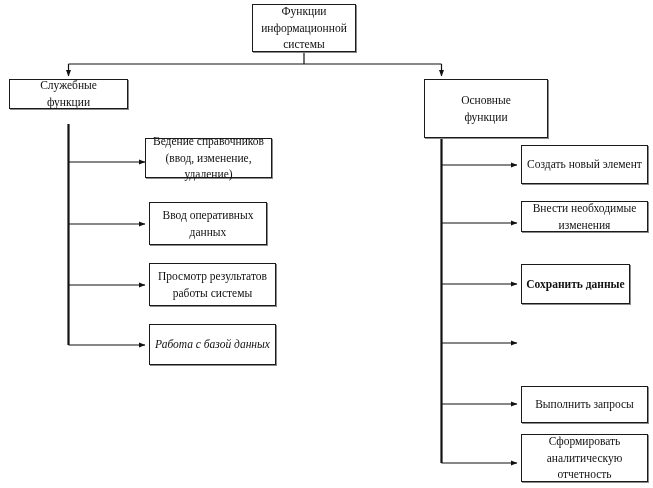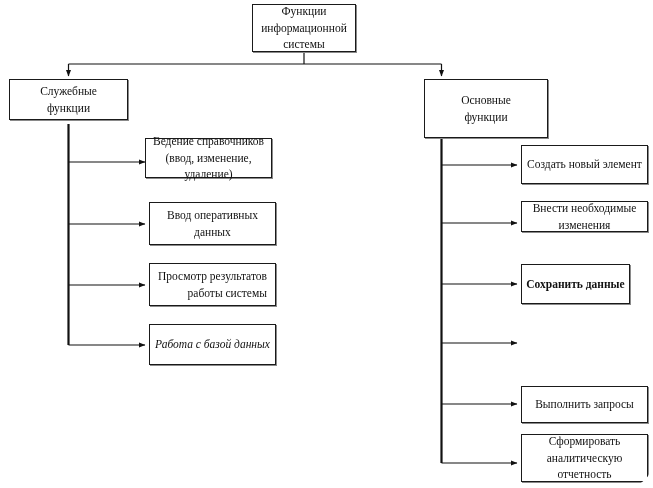--- a/index.html
+++ b/index.html
@@ -7,21 +7,20 @@
     padding: 0;
     background: #ffffff;
   }
   #diagram-canvas {
     position: relative;
     width: 653px;
     height: 488px;
     background: #ffffff;
     font-family: "Liberation Serif", "DejaVu Serif", serif;
     overflow: hidden;
-    border-radius: 28px;
   }
   .node {
     position: absolute;
     box-sizing: border-box;
     background: #ffffff;
     border: 1px solid #1a1a1a;
     box-shadow: 1px 1px 0 0 #8a8a8a;
     display: flex;
     align-items: center;
     justify-content: center;
@@ -84,39 +83,39 @@
     <path class="conn-line conn-thin" d="M441.5,404 L517,404" marker-end="url(#arrowhead)" stroke="#111111"></path>
     <path class="conn-line conn-thin" d="M441.5,463 L517,463" marker-end="url(#arrowhead)" stroke="#111111"></path>
   </svg>
 
   <div class="node" style="left: 252px; top: 4px; width: 104px; height: 48px; border-color: rgb(26, 26, 26); color: rgb(17, 17, 17); box-shadow: rgb(138, 138, 138) 1px 1px 0px 0px;">
     <span class="node-text">Функции
 информационной
 системы</span>
   </div>
 
-  <div class="node" style="left: 9px; top: 79px; width: 119px; height: 41px; border-color: rgb(26, 26, 26); color: rgb(17, 17, 17); box-shadow: rgb(138, 138, 138) 1px 1px 0px 0px;">
+  <div class="node" style="left: 9px; top: 79px; width: 119px; height: 30px; border-color: rgb(26, 26, 26); color: rgb(17, 17, 17); box-shadow: rgb(138, 138, 138) 1px 1px 0px 0px;">
     <span class="node-text">Служебные
 функции</span>
   </div>
   <div class="node" style="left: 379px; top: 79px; width: 124px; height: 59px; border-color: rgb(26, 26, 26); color: rgb(17, 17, 17); box-shadow: rgb(138, 138, 138) 1px 1px 0px 0px; margin-left: 45px;">
     <span class="node-text">Основные
 функции</span>
   </div>
 
   <div class="node" style="left: 145px; top: 138px; width: 127px; height: 40px; border-color: rgb(26, 26, 26); color: rgb(17, 17, 17); box-shadow: rgb(138, 138, 138) 1px 1px 0px 0px;">
     <span class="node-text">Ведение справочников
 (ввод, изменение,
 удаление)</span>
   </div>
-  <div class="node" style="left: 149px; top: 202px; width: 127px; height: 43px; border-color: rgb(26, 26, 26); color: rgb(17, 17, 17); box-shadow: rgb(138, 138, 138) 1px 1px 0px 0px;">
+  <div class="node" style="left: 149px; top: 202px; width: 118px; height: 43px; border-color: rgb(26, 26, 26); color: rgb(17, 17, 17); box-shadow: rgb(138, 138, 138) 1px 1px 0px 0px;">
     <span class="node-text">Ввод оперативных
 данных</span>
   </div>
-  <div class="node" style="left: 149px; top: 263px; width: 127px; height: 43px; border-color: rgb(26, 26, 26); color: rgb(17, 17, 17); box-shadow: rgb(138, 138, 138) 1px 1px 0px 0px; text-align: right;">
+  <div class="node" style="left: 149px; top: 263px; width: 127px; height: 43px; border-color: rgb(26, 26, 26); color: rgb(17, 17, 17); box-shadow: rgb(138, 138, 138) 1px 1px 0px 0px;">
     <span class="node-text">Просмотр результатов
 работы системы</span>
   </div>
   <div class="node" style="left: 149px; top: 324px; width: 127px; height: 41px; border-color: rgb(26, 26, 26); color: rgb(17, 17, 17); box-shadow: rgb(138, 138, 138) 1px 1px 0px 0px; font-style: italic;">
     <span class="node-text">Работа с базой данных</span>
   </div>
 
   <div class="node" style="left: 521px; top: 145px; width: 127px; height: 39px; border-color: rgb(26, 26, 26); color: rgb(17, 17, 17); box-shadow: rgb(138, 138, 138) 1px 1px 0px 0px; align-items: center;">
     <span class="node-text">Создать новый элемент</span>
   </div>

